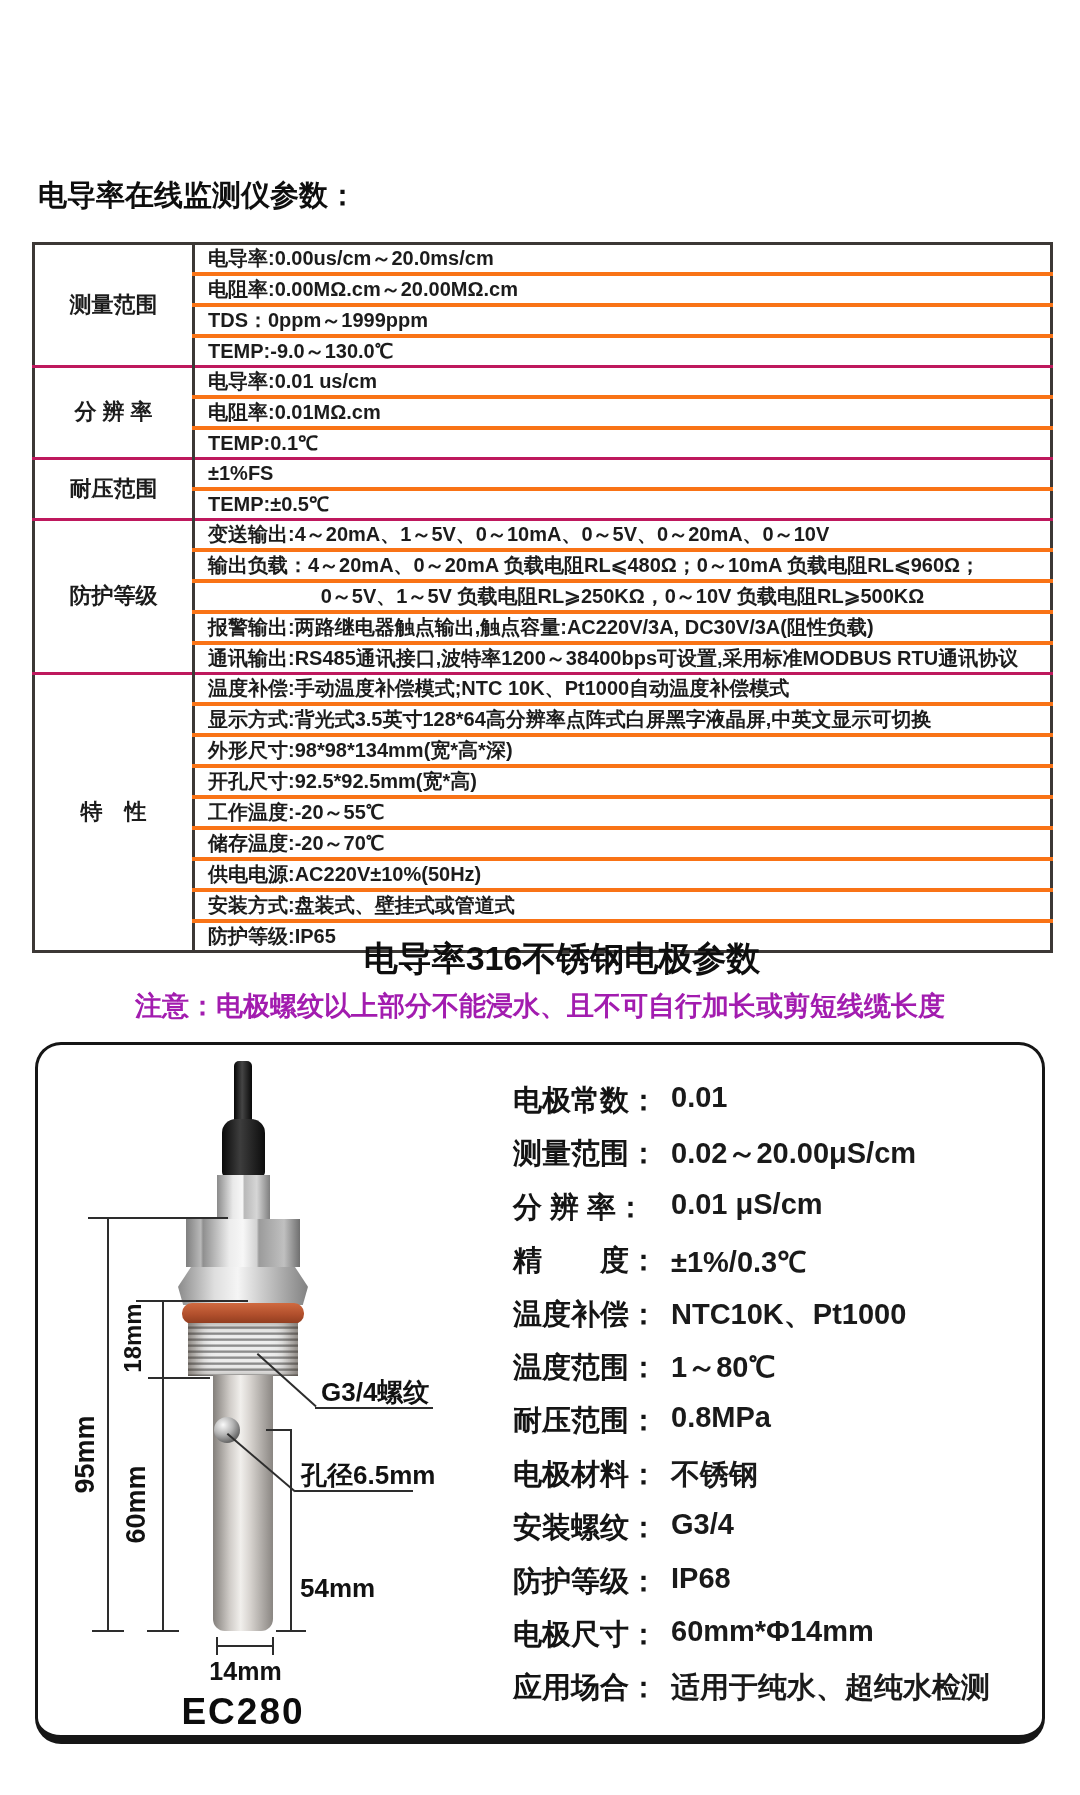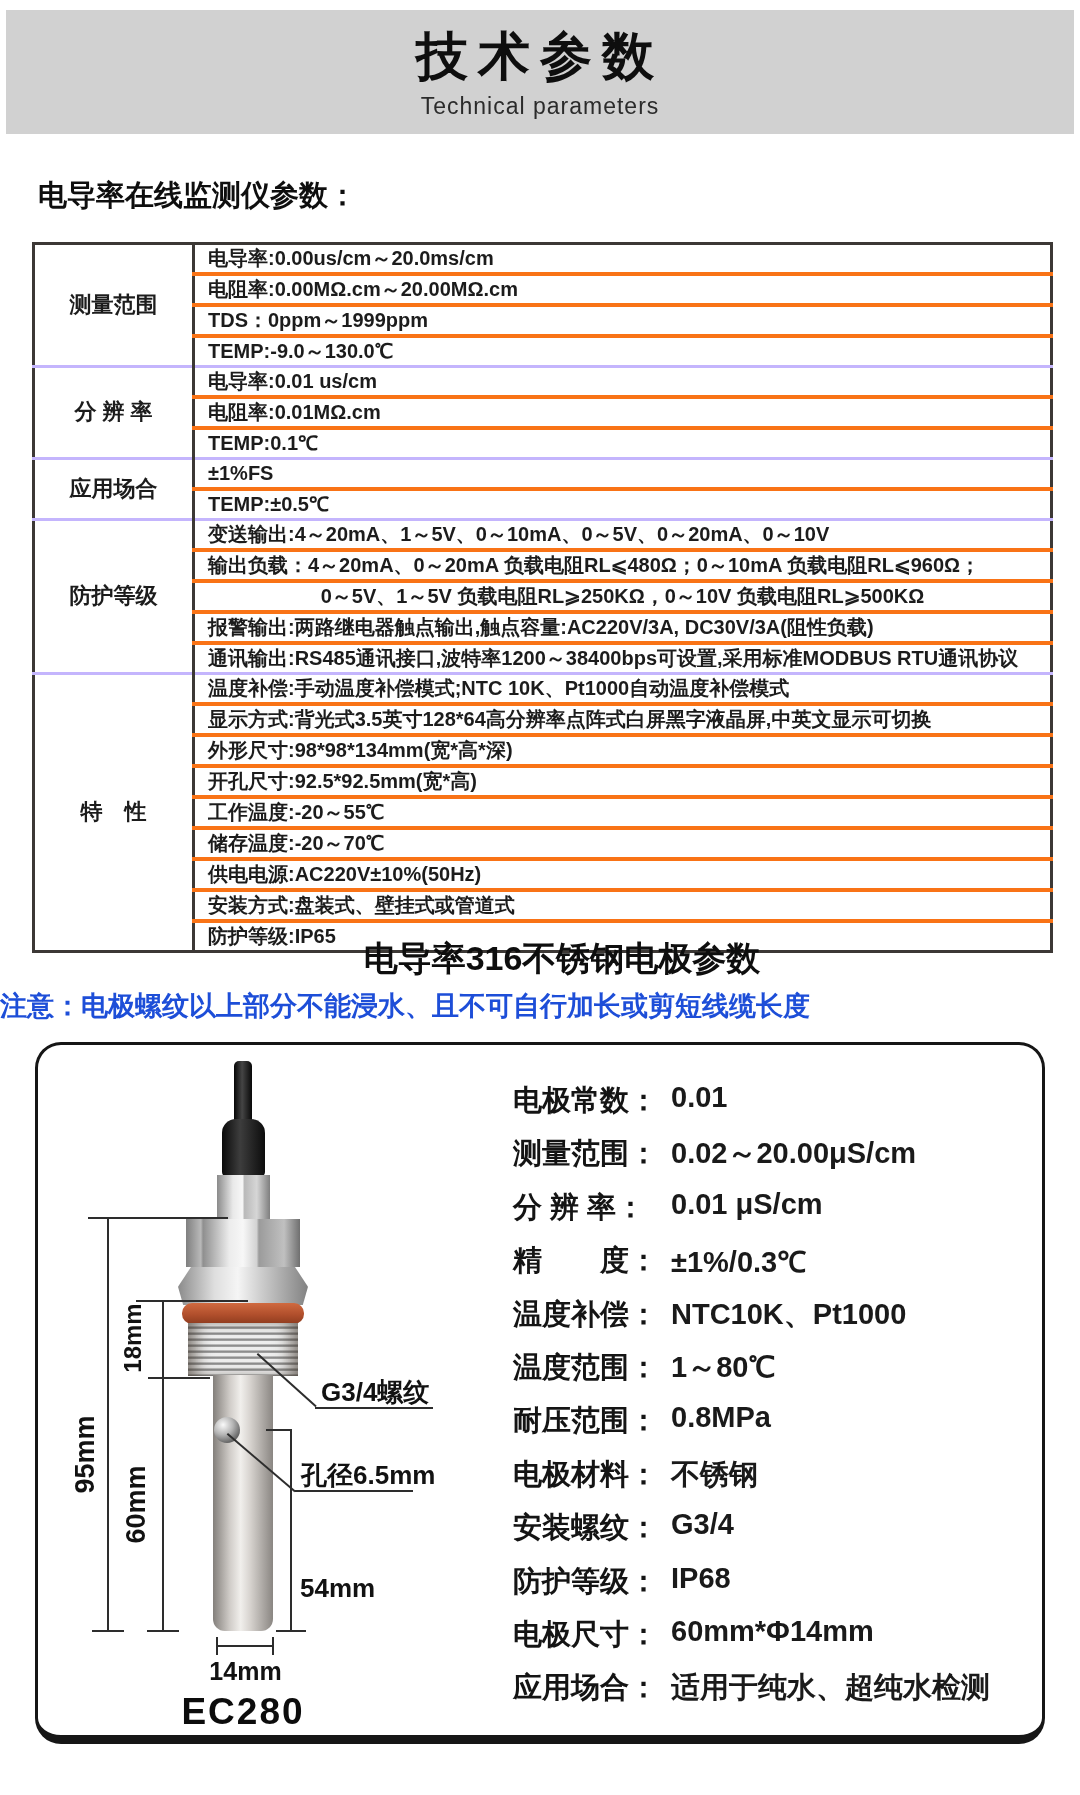--- a/index.html
+++ b/index.html
@@ -13,26 +13,26 @@
 
   .sec1-title { position:absolute; left:38px; top:176px; font-size:29px; font-weight:700; color:#0e0e0e; }
 
   
   .ptable { position:absolute; left:32px; top:242px; width:1021px; border-collapse:collapse; table-layout:fixed;
             border:3px solid #3c3835; }
   .ptable td { font-size:20px; font-weight:700; color:#1c1c1c; height:27px; padding:0; line-height:27px;
                white-space:nowrap; overflow:hidden; }
   .ptable .hdr { border-right:3px solid #3c3835; text-align:center; vertical-align:middle; font-size:22px; line-height:1.2; }
   .ptable .cell { padding-left:13px; border-top:4px solid #f97316; }
-  .ptable tr.gstart td { border-top:3px solid #c4b5fd; }
+  .ptable tr.gstart td { border-top:3px solid #be185d; }
   .ptable tbody tr:first-child td { border-top:none; }
   .ptable .cell.center { text-align:center; padding-left:0; }
 
   .sec2-title { position:absolute; left:0; width:100%; top:936px; text-align:center; font-size:34px; font-weight:700; color:#0e0e0e;margin-left:22px; }
-  .warning { position:absolute; left:0; width:100%; top:988px; font-size:27px; font-weight:700; color:#1d4ed8; }
+  .warning { position:absolute; left:0; width:100%; top:988px; text-align:center; font-size:27px; font-weight:700; color:#a21caf; }
 
   
   .ebox { position:absolute; left:35px; top:1042px; width:1004px; height:690px; background:#fff;
           border:3px solid #161616; border-bottom-width:9px; border-radius:26px; }
   .diagram { position:absolute; left:0; top:0; width:450px; height:688px; }
 
   
   .part { position:absolute; }
   .cable  { left:196px; top:16px;  width:18px; height:62px; border-radius:5px 5px 0 0;
             background:linear-gradient(90deg,#050505,#454545 45%,#080808); }
@@ -67,24 +67,20 @@
   .specs { position:absolute; left:475px; top:36px; width:530px; }
   .srow { display:flex; height:53.4px; align-items:flex-start; }
   .slabel { width:158px; font-size:29px; font-weight:700; white-space:pre; color:#141414; flex:none; }
   .sval { font-size:29px; font-weight:700; white-space:pre; color:#1a1a1a; }
 </style>
 </head>
 <body>
 
 <div class="page">
 
-  <div class="banner">
-    <div class="banner-title">技术参数</div>
-    <div class="banner-sub">Technical parameters</div>
-  </div>
 
   <div class="sec1-title">电导率在线监测仪参数：</div>
 
   <table class="ptable">
     <colgroup>
         <col style="width:160px">
         <col>
       </colgroup>
     <tbody>
         <tr class="gstart">
@@ -104,21 +100,21 @@
           <td rowspan="3" class="hdr">分 辨 率</td>
           <td class="cell">电导率:0.01 us/cm</td>
         </tr>
         <tr>
           <td class="cell">电阻率:0.01MΩ.cm</td>
         </tr>
         <tr>
           <td class="cell">TEMP:0.1℃</td>
         </tr>
         <tr class="gstart">
-          <td rowspan="2" class="hdr">应用场合</td>
+          <td rowspan="2" class="hdr">耐压范围</td>
           <td class="cell">±1%FS</td>
         </tr>
         <tr>
           <td class="cell">TEMP:±0.5℃</td>
         </tr>
         <tr class="gstart">
           <td rowspan="5" class="hdr">防护等级</td>
           <td class="cell">变送输出:4～20mA、1～5V、0～10mA、0～5V、0～20mA、0～10V</td>
         </tr>
         <tr>

